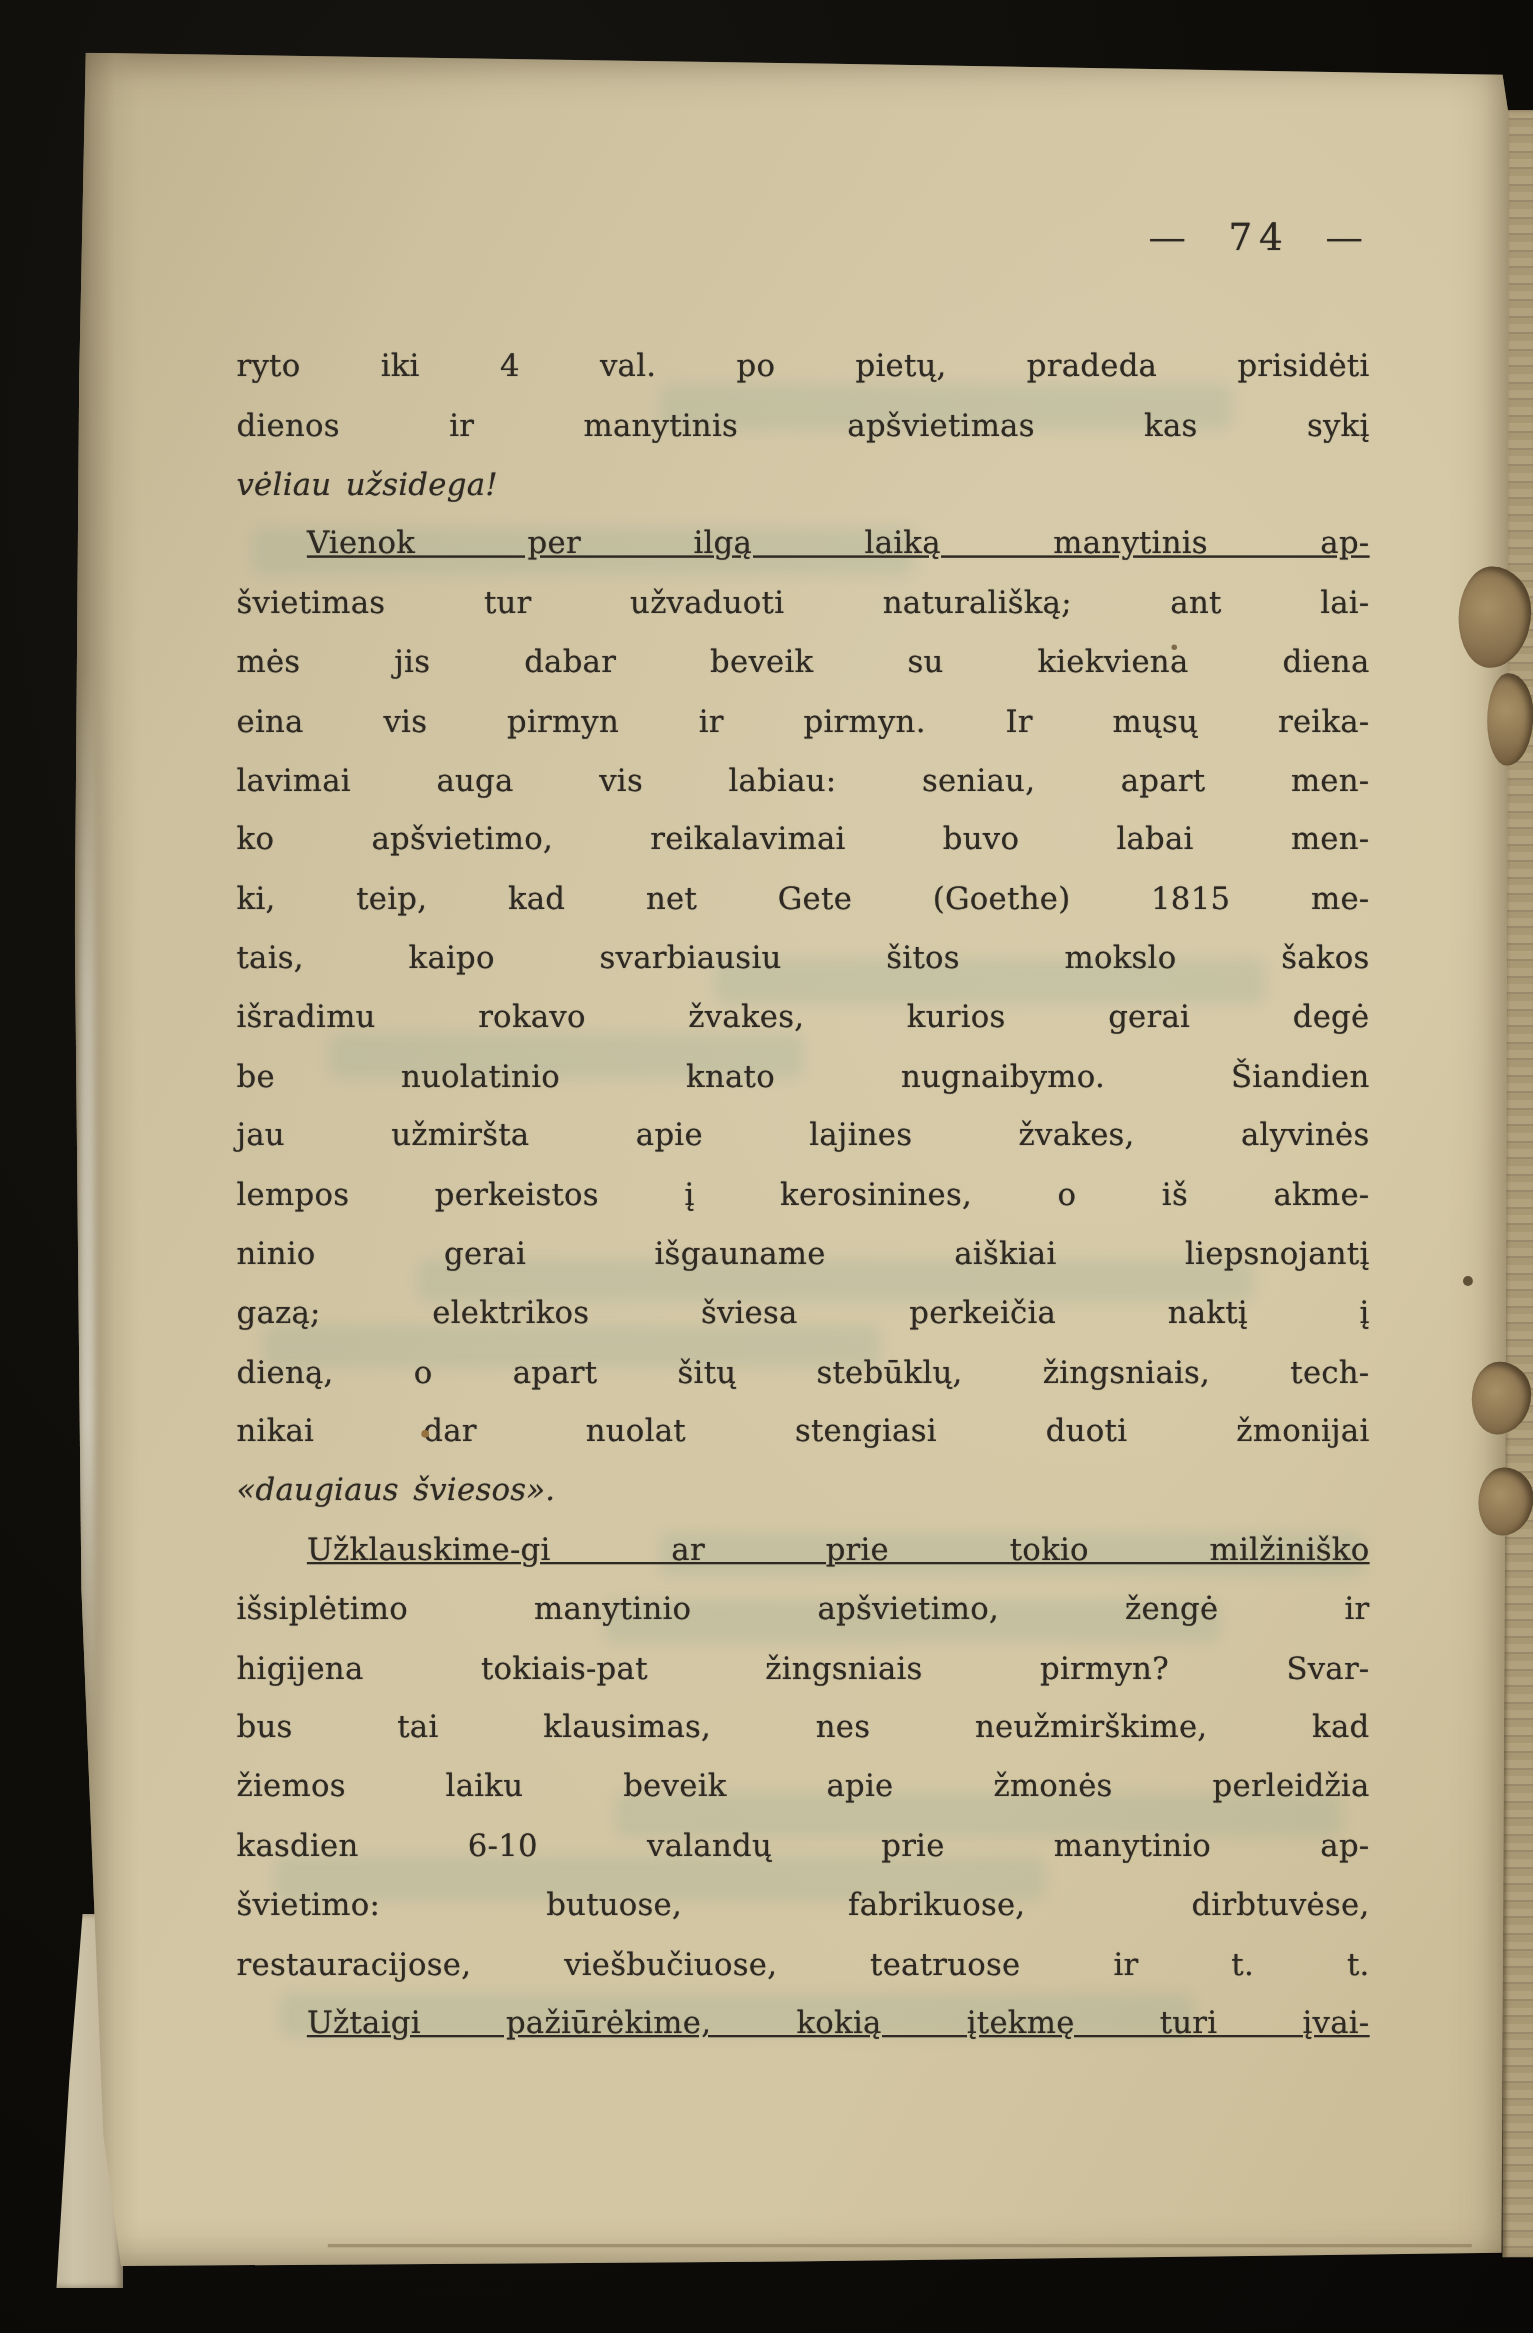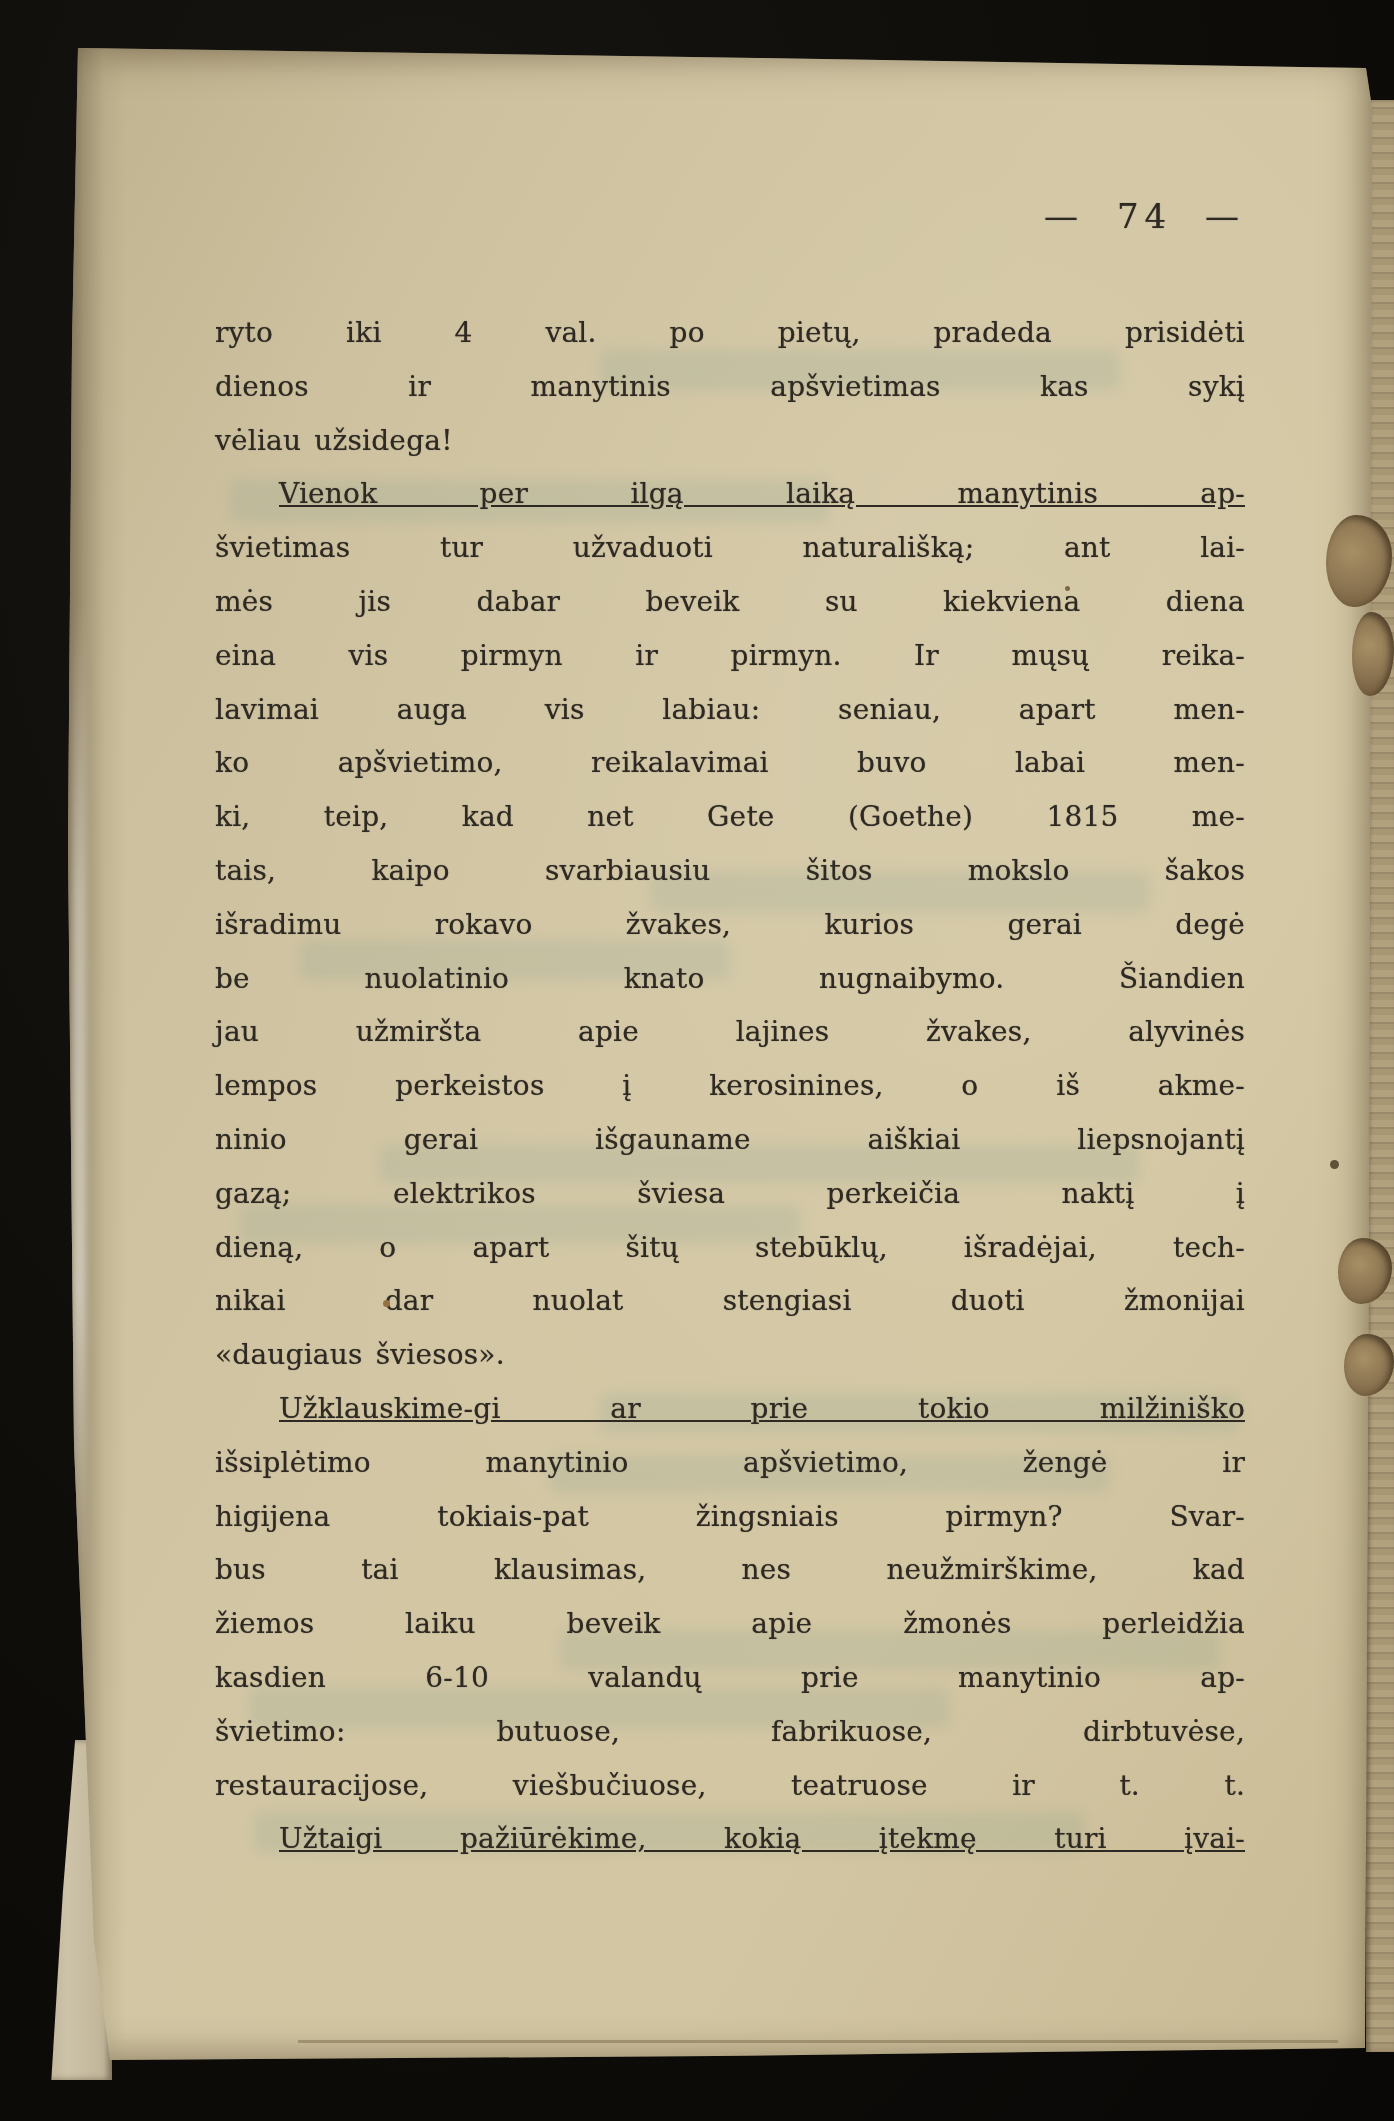--- a/index.html
+++ b/index.html
@@ -68,21 +68,21 @@
     text-shadow:0 0 1px rgba(46,42,35,.65);
   }
   .lines{margin-top:66px;}
   .line{
     font-size:28px;line-height:53.8px;
     text-align:justify;text-align-last:justify;
     word-spacing:4px;letter-spacing:.2px;
     text-shadow:0 0 1px rgba(46,42,35,.6);
     white-space:normal;
   }
-  .line.end{text-align-last:left;}
+  .line.end{text-align-last:left;font-style:italic;}
   .line.indent{text-indent:64px;text-decoration:underline;}
 
   
   .ghost{
     position:absolute;background:rgba(103,148,134,.14);
     filter:blur(6px);border-radius:10px;pointer-events:none;
   }
 
   
   .stain{
@@ -131,21 +131,21 @@
         <div class="line">lavimai auga vis labiau: seniau, apart men-</div>
         <div class="line">ko apšvietimo, reikalavimai buvo labai men-</div>
         <div class="line">ki, teip, kad net Gete (Goethe) 1815 me-</div>
         <div class="line">tais, kaipo svarbiausiu šitos mokslo šakos</div>
         <div class="line">išradimu rokavo žvakes, kurios gerai degė</div>
         <div class="line">be nuolatinio knato nugnaibymo. Šiandien</div>
         <div class="line">jau užmiršta apie lajines žvakes, alyvinės</div>
         <div class="line">lempos perkeistos į kerosinines, o iš akme-</div>
         <div class="line">ninio gerai išgauname aiškiai liepsnojantį</div>
         <div class="line">gazą; elektrikos šviesa perkeičia naktį į</div>
-        <div class="line">dieną, o apart šitų stebūklų, išradėjai, tech-</div>
+        <div class="line">dieną, o apart šitų stebūklų, žingsniais, tech-</div>
         <div class="line">nikai dar nuolat stengiasi duoti žmonijai</div>
         <div class="line end">«daugiaus šviesos».</div>
         <div class="line indent">Užklauskime-gi ar prie tokio milžiniško</div>
         <div class="line">išsiplėtimo manytinio apšvietimo, žengė ir</div>
         <div class="line">higijena tokiais-pat žingsniais pirmyn? Svar-</div>
         <div class="line">bus tai klausimas, nes neužmirškime, kad</div>
         <div class="line">žiemos laiku beveik apie žmonės perleidžia</div>
         <div class="line">kasdien 6-10 valandų prie manytinio ap-</div>
         <div class="line">švietimo: butuose, fabrikuose, dirbtuvėse,</div>
         <div class="line">restauracijose, viešbučiuose, teatruose ir t. t.</div>

